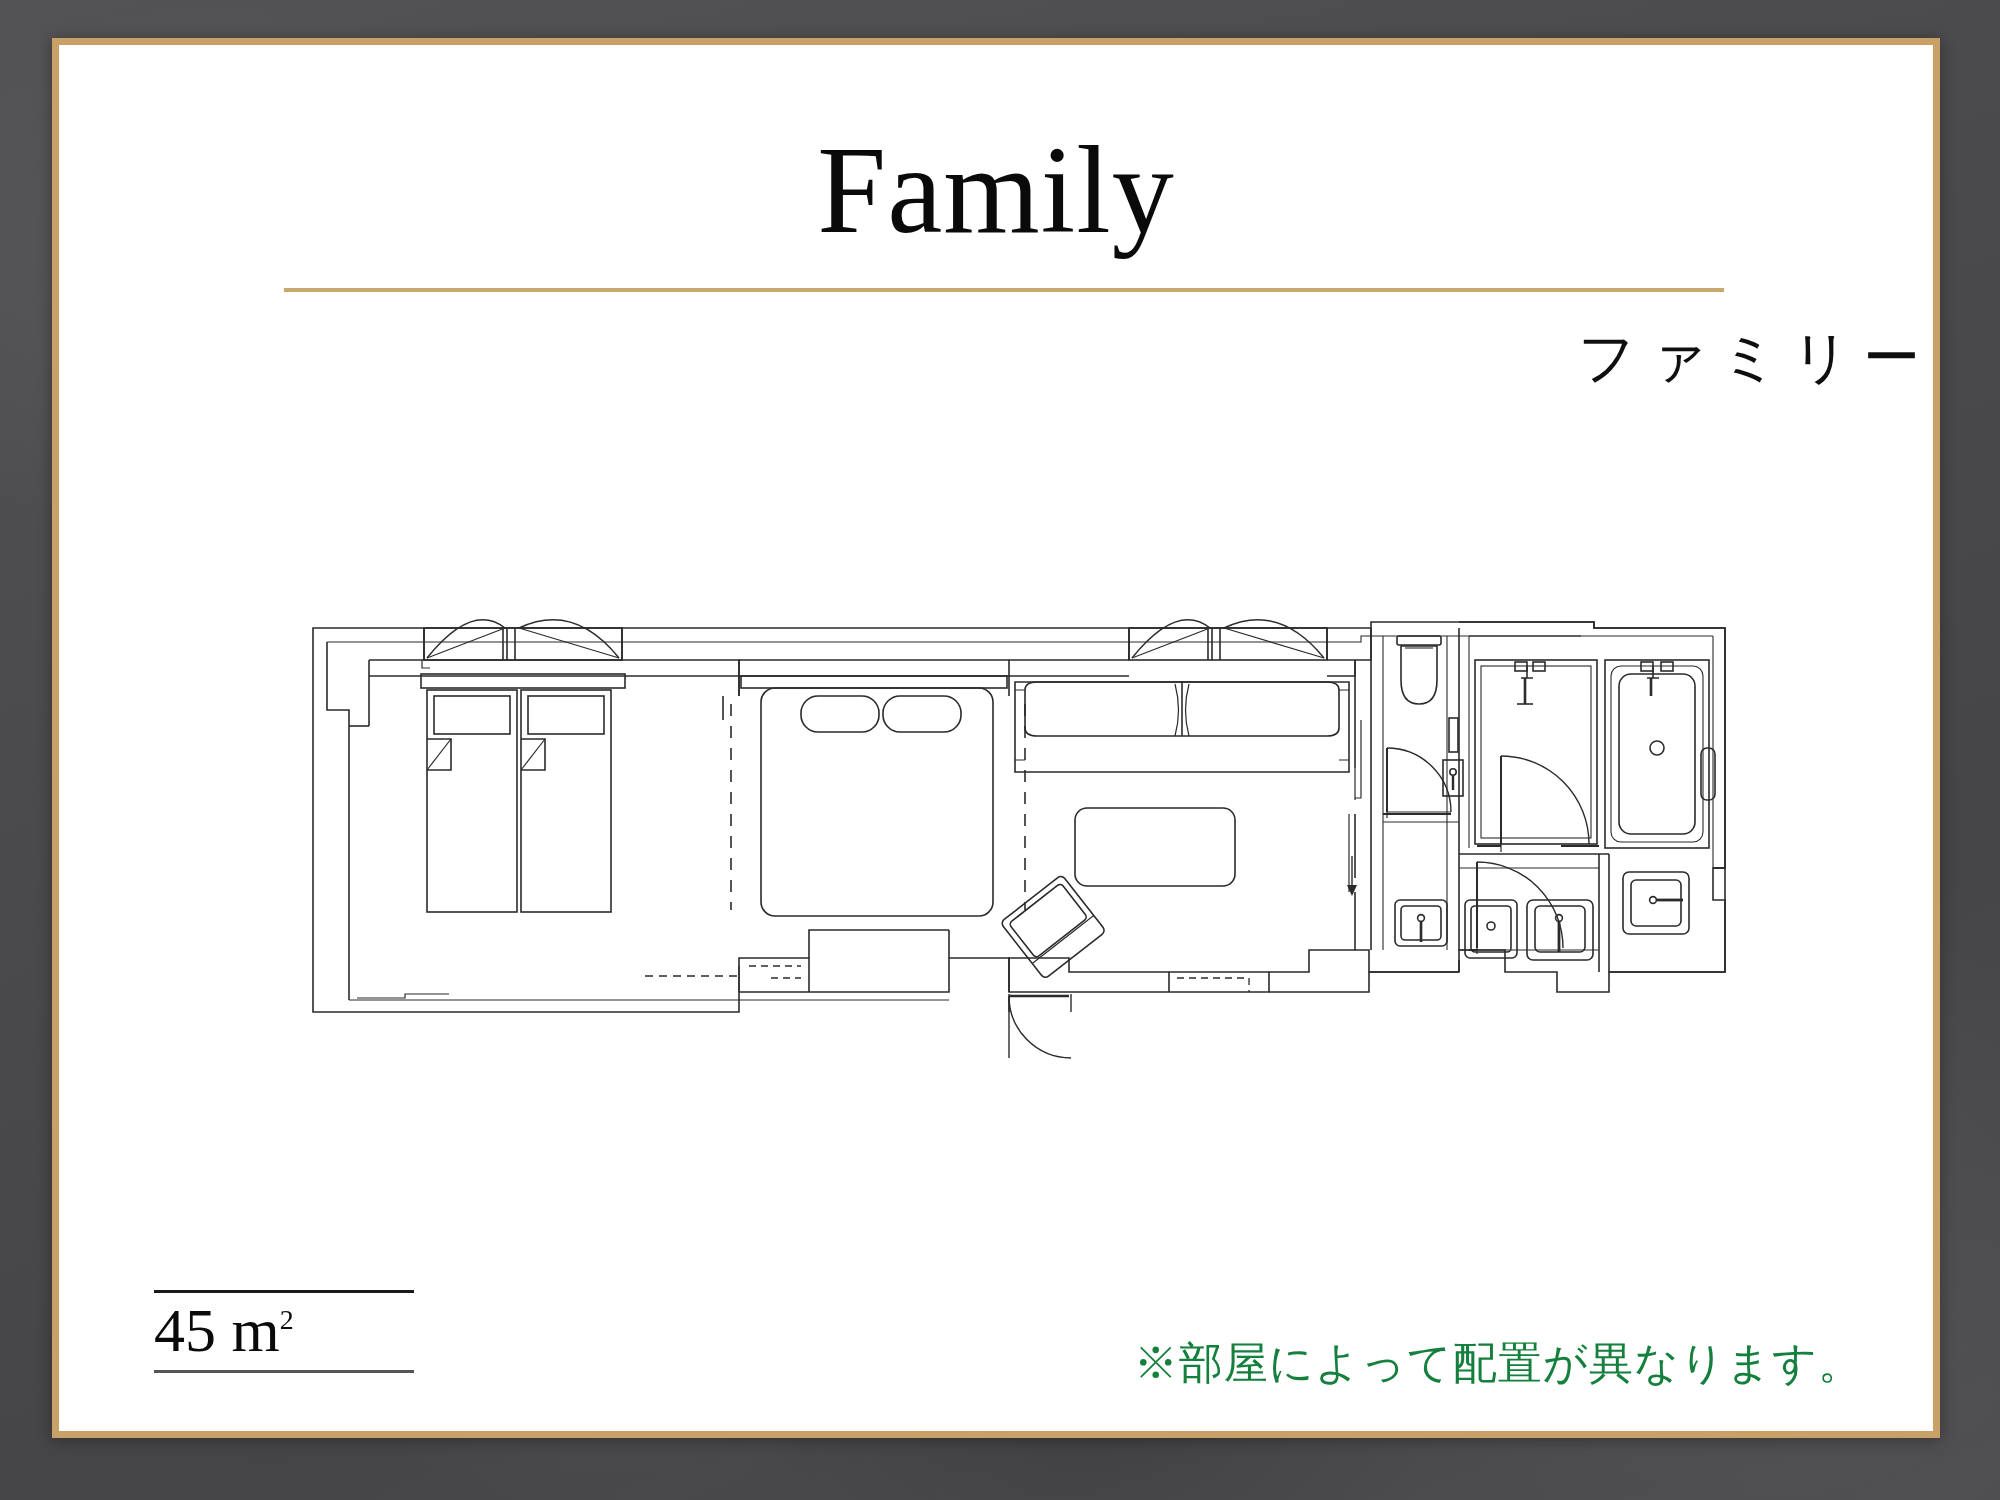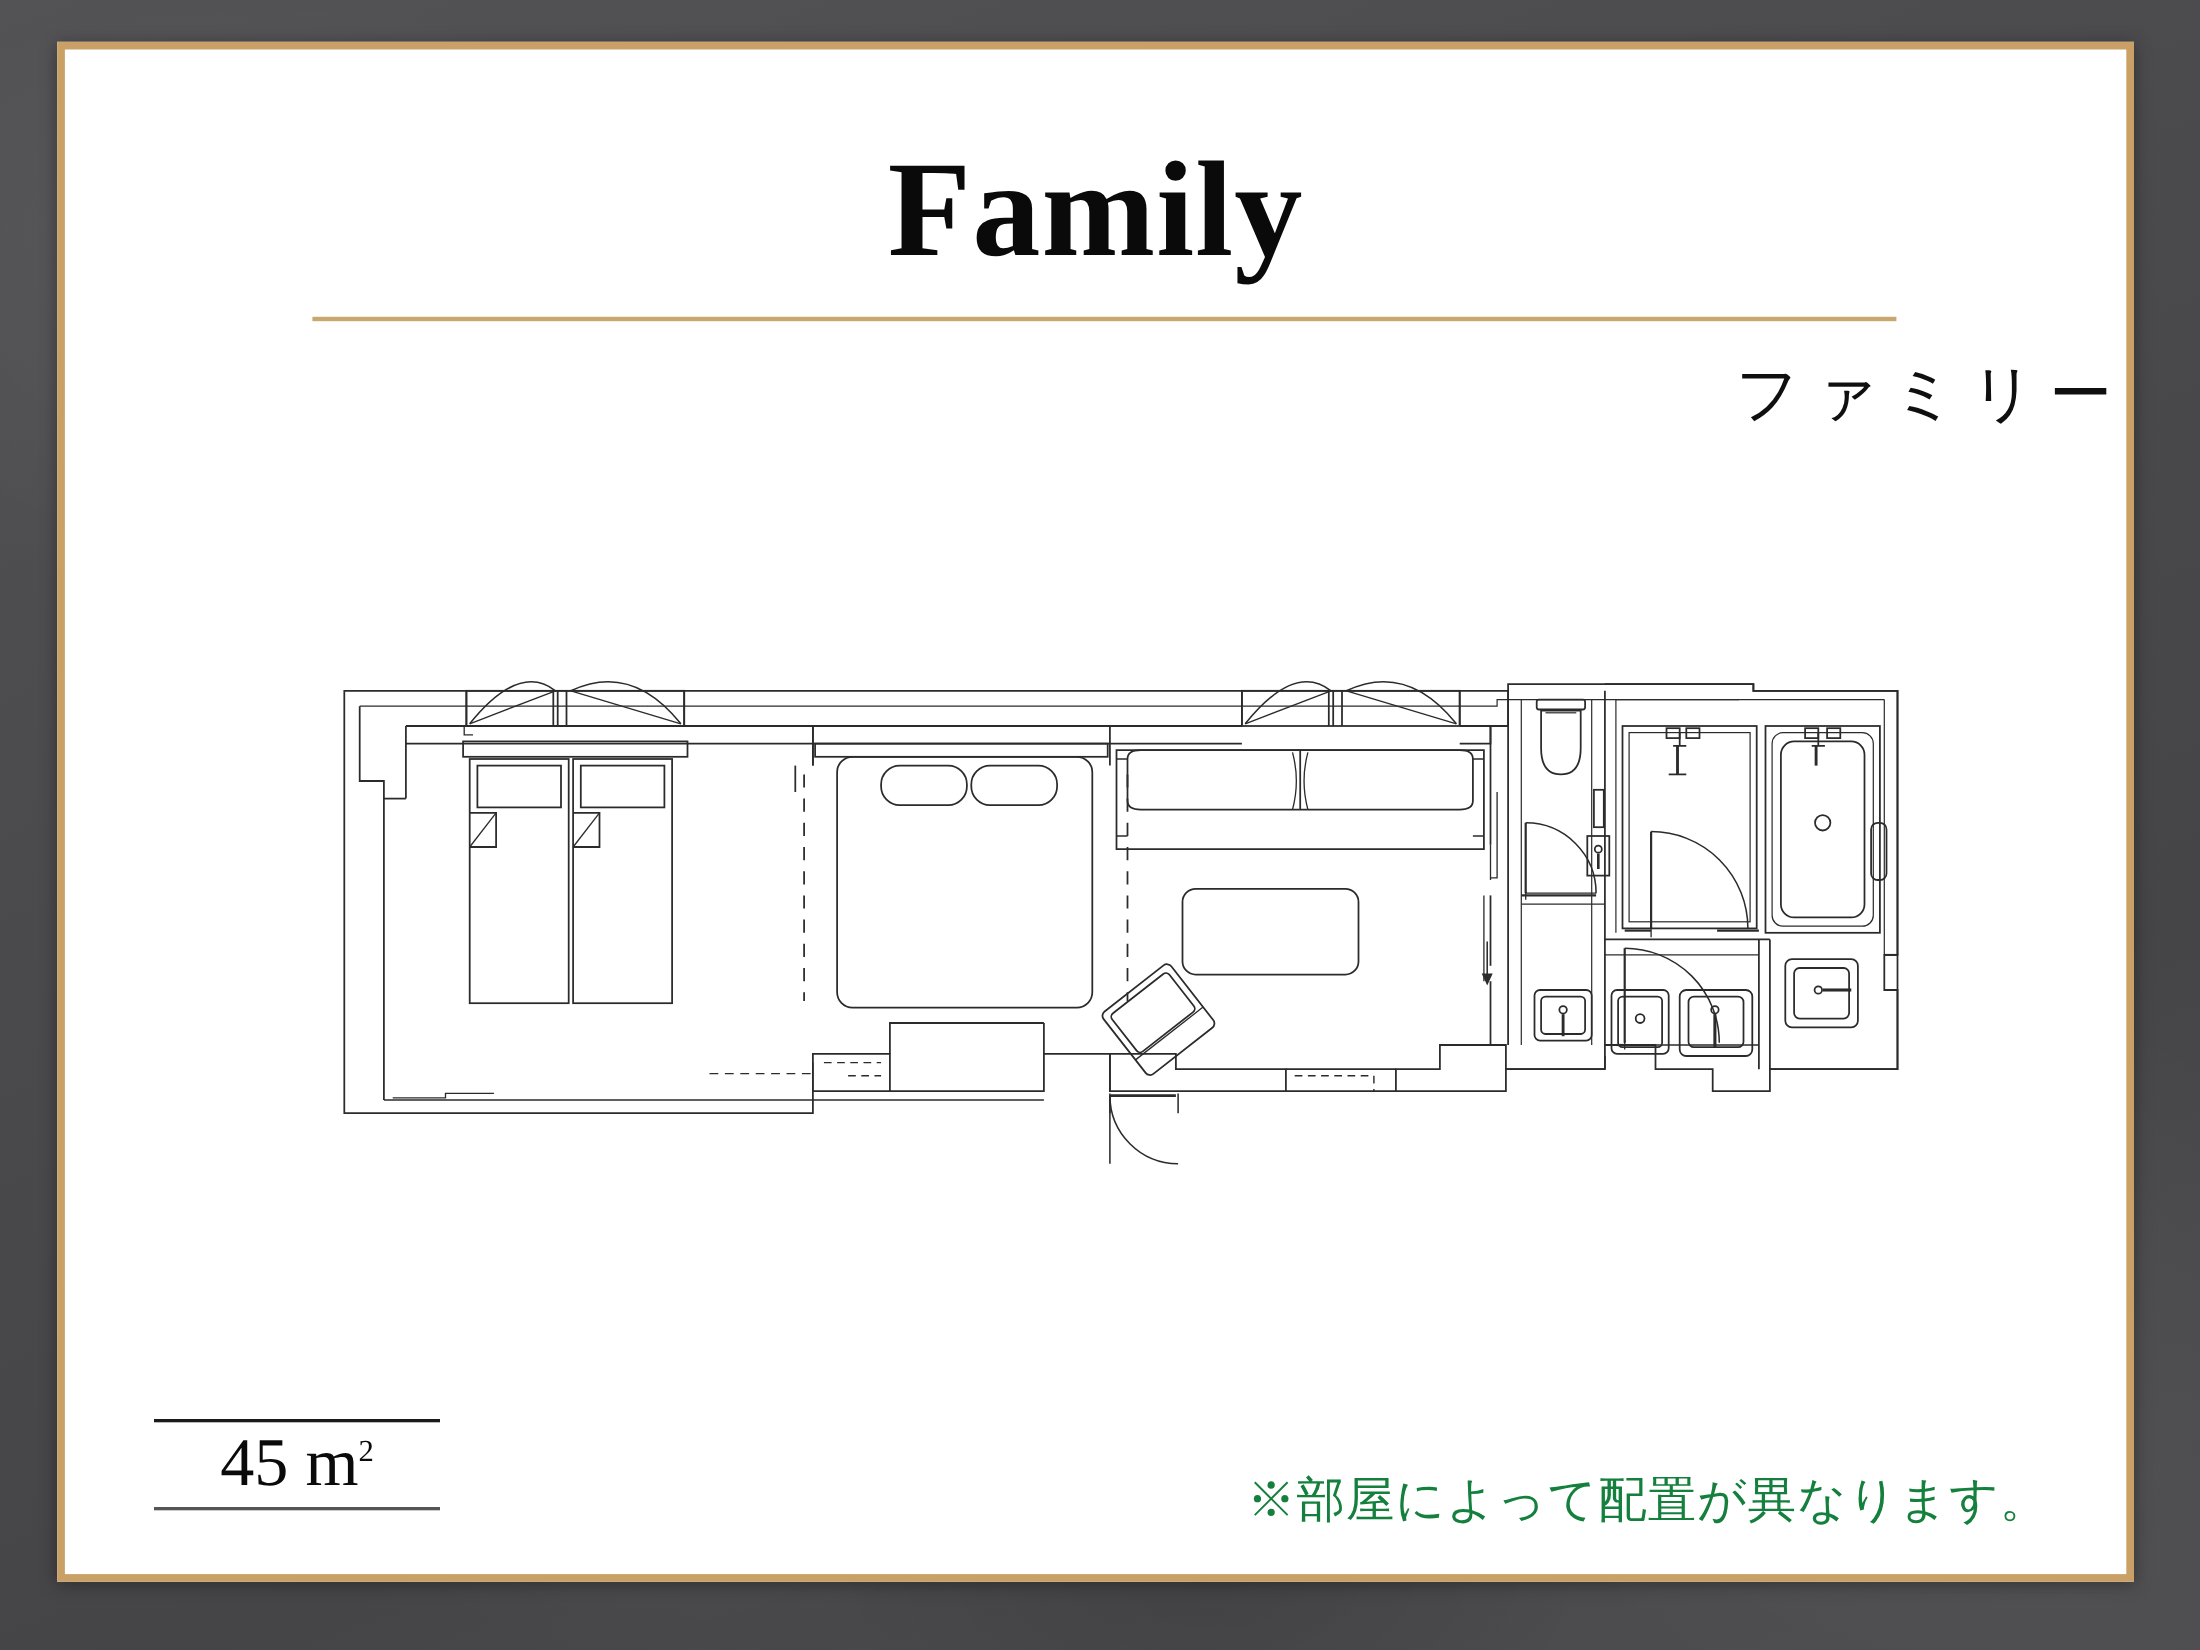--- a/index.html
+++ b/index.html
@@ -33,21 +33,21 @@
   .inner{position:absolute;inset:0;}
 
   .title{
     position:absolute;left:0;right:0;top:84px;
     text-align:center;
     font-size:124px;
     line-height:1;
     letter-spacing:1px;
     color:#0a0a0a;
     font-family:"Liberation Serif",serif;
-    font-weight:700;
+    font-weight:400;
   }
   .divider{
     position:absolute;
     left:225px;top:243px;width:1440px;height:4px;
     background:#c9a870;
   }
   .subtitle{
     position:absolute;left:0;right:0;top:275px;
     text-align:right;
     font-size:57px;
@@ -59,23 +59,22 @@
 
   .plan-wrap{
     position:absolute;
     left:250px;top:555px;
     width:1420px;height:520px;
   }
   .plan-svg{display:block;width:100%;height:100%;}
 
   .area-badge{
     position:absolute;
-    left:81px;top:1245px;
+    left:95px;top:1245px;
     width:260px;
-    text-align:center;
   }
   .area-line{height:3px;background:#1a1a1a;width:100%;}
   .area-line.bot{background:#555;}
   .area-text{
     font-size:62px;
     line-height:1.15;
     color:#0a0a0a;
     font-family:"Liberation Serif",serif;
     padding:2px 0 4px 0;
     white-space:nowrap;

